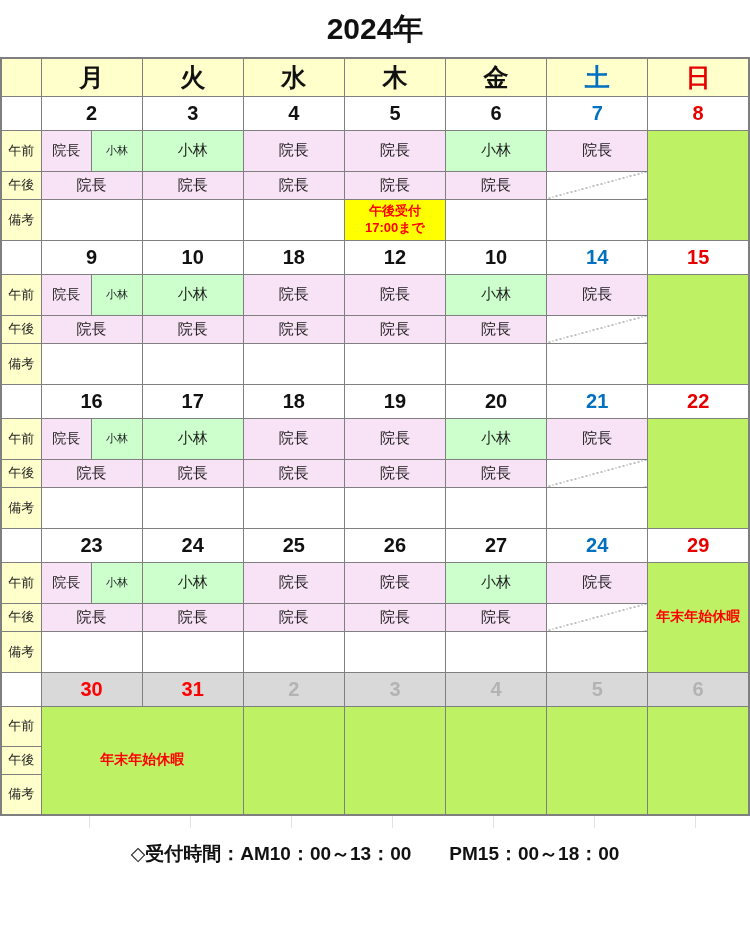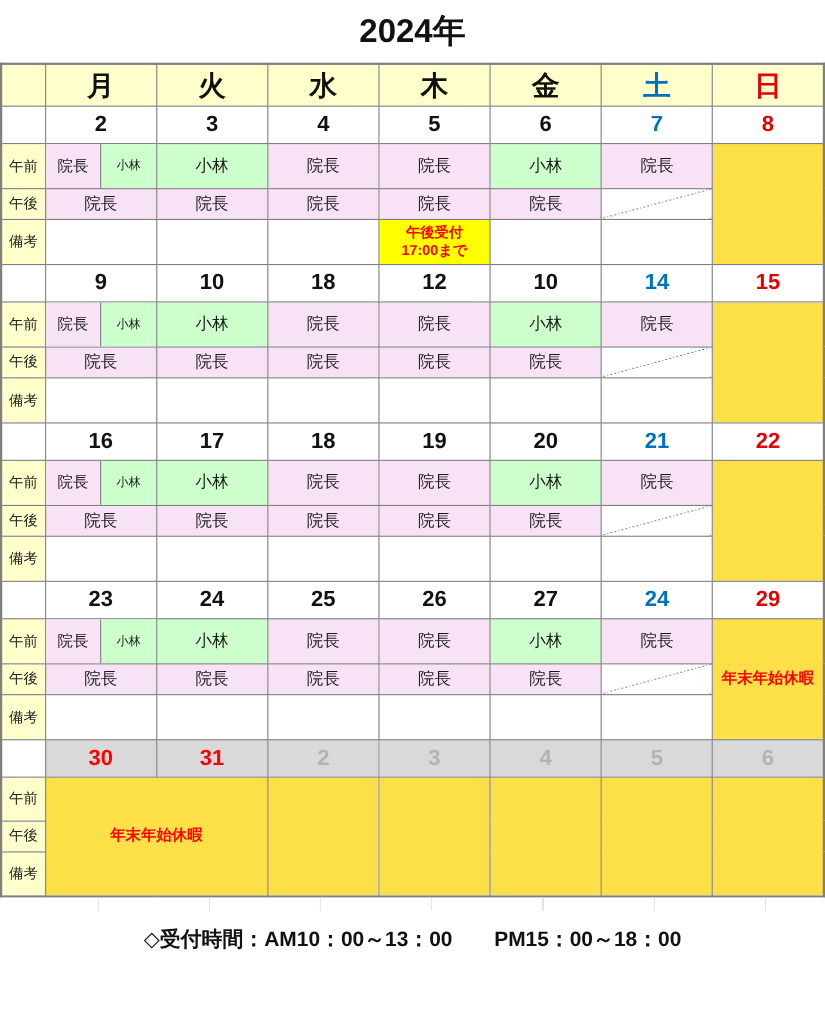--- a/index.html
+++ b/index.html
@@ -35,21 +35,21 @@
 
   td.rowlabel{background:#ffffcc;font-size:13px;color:#222;}
   td.staff{font-size:15px;color:#1a1a1a;}
   td.splitcell{padding:0;}
   .split-wrap{display:flex;height:40px;}
   .split-part{flex:1;display:flex;align-items:center;justify-content:center;font-size:14px;color:#1a1a1a;}
   .split-part.small{font-size:11px;}
   .split-part + .split-part{border-left:1px solid #7f7f7f;}
   td.diagonal{background-color:#ffffff;
     background-image:linear-gradient(to bottom right,transparent 49.55%,#7f7f7f 49.55%,#7f7f7f 50.4%,transparent 50.4%);}
-  td.closedcell{background:#fde047;}
+  td.closedcell{background:#bef264;}
   td.closedcell.holiday-text{color:#ff0000;font-weight:bold;font-size:14px;}
   td.notecell{background:#ffff00;color:#ff0000;font-weight:bold;font-size:13px;line-height:1.3;}
   td.emptycell{background:#ffffff;}
 
   
   .spacer{height:12px;background-color:#ffffff;
     background-image:repeating-linear-gradient(to right,transparent 0,transparent 100px,#e2e2e2 100px,#e2e2e2 101px);
     background-position:-11px 0;}
   .footer{height:51px;display:flex;align-items:center;justify-content:center;}
   .footer span{font-size:19px;font-weight:600;color:#111;white-space:nowrap;}

